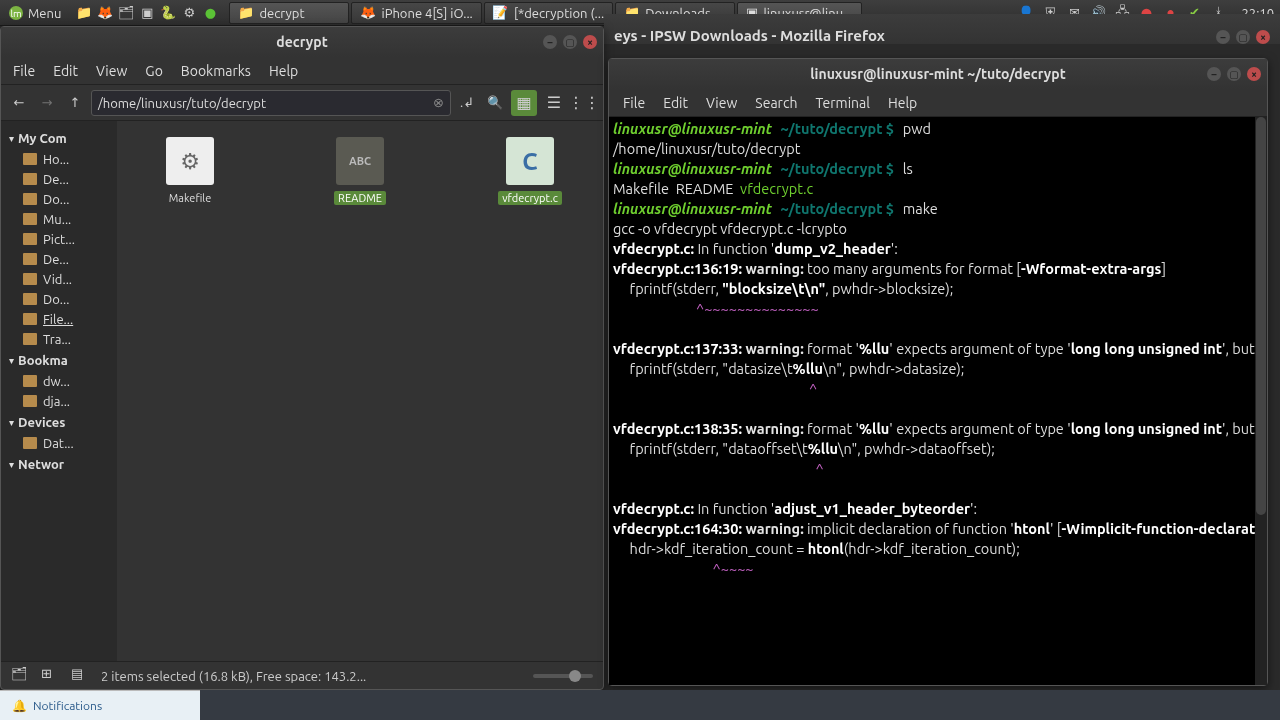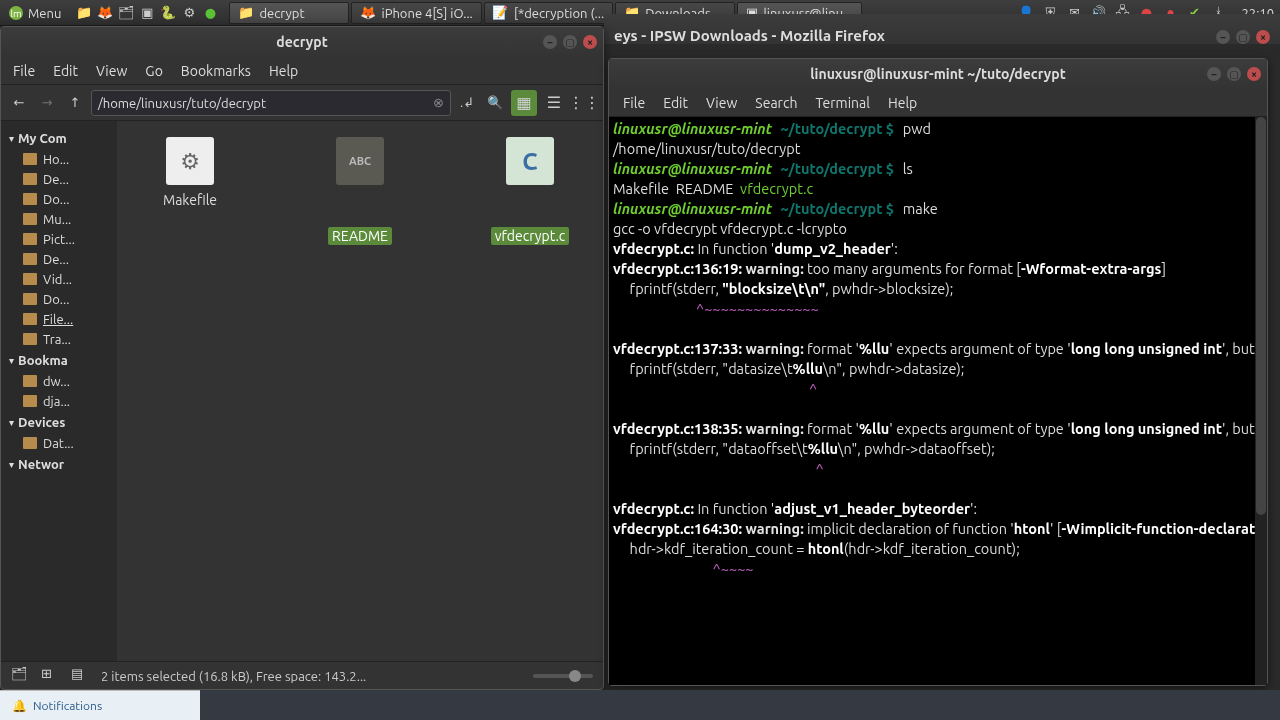--- a/index.html
+++ b/index.html
@@ -37,22 +37,22 @@
 .fm-body { flex: 1; display: flex; overflow: hidden; }
 .sidebar { width: 120px; background: #2a2a2a; color: #ddd; font-size: 13px; padding: 6px 2px; overflow:hidden; }
 .side-head { display:flex; align-items:center; gap:4px; font-weight:bold; padding: 4px 6px; }
 .side-head::before { content:"▾"; font-size:10px; }
 .side-item { display:flex; align-items:center; gap:6px; padding: 3px 6px 3px 20px; white-space:nowrap; overflow:hidden; }
 .side-item.selected { text-decoration: underline; }
 .side-item .folder-ic { width:14px; height:12px; background:#b68b4c; border-radius:1px; }
 .files { flex: 1; background: #333; padding: 16px 8px; display: flex; gap: 40px; align-items:flex-start; }
 .file-ic { display: flex; flex-direction: column; align-items: center; gap: 6px; width: 130px; }
 .file-thumb { width: 48px; height: 48px; background: #eee; border-radius: 3px; display:flex;align-items:center;justify-content:center; color:#666; font-size:11px; font-weight:bold; }
-.file-label { color: #ddd; font-size: 14px; padding: 1px 4px; border-radius:2px; }
-.file-label.sel { background: #5a8a3a; color: #fff; margin-top: 36px; }
+.file-label { color: #ddd; font-size: 11px; padding: 1px 4px; border-radius:2px; }
+.file-label.sel { background: #5a8a3a; color: #fff; }
 .statusbar { height: 28px; border-top: 1px solid #222; display:flex; align-items:center; padding:0 10px; color:#ccc; font-size:13px; gap:10px; }
 .statusbar .sb-ic { width:20px; height:20px; }
 .statusbar .zoom { width:60px; height:4px; background:#555; border-radius:2px; margin-left:auto; position:relative; }
 .statusbar .zoom::after { content:""; position:absolute; left:60%; top:-4px; width:12px; height:12px; background:#888; border-radius:6px; }
 
 
 .firefox-title { position:absolute; left:604px; top:14px; right:0; height:30px; background:linear-gradient(#3c3c3c,#333); color:#ddd; font-size:15px; font-weight:bold; display:flex; align-items:flex-end; padding:0 10px; }
 .firefox-title .ctrls { margin-left:auto; display:flex; gap:6px; }
 
 

